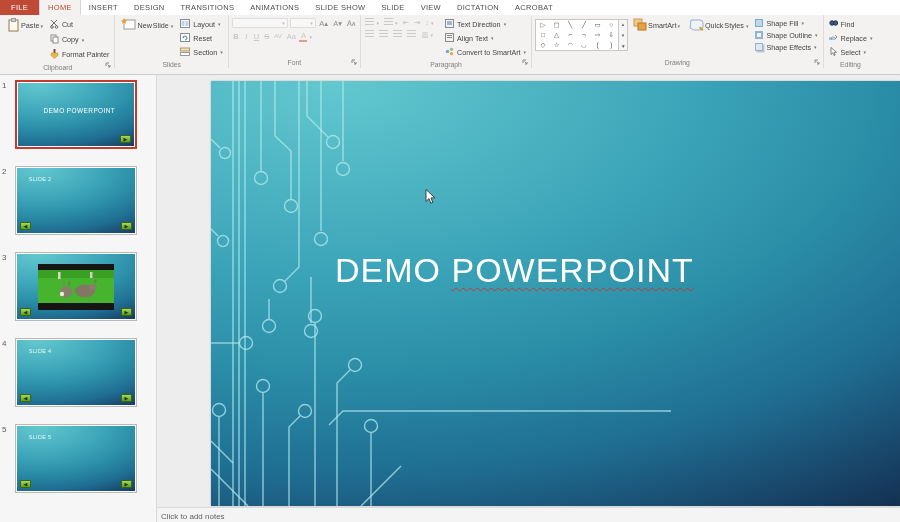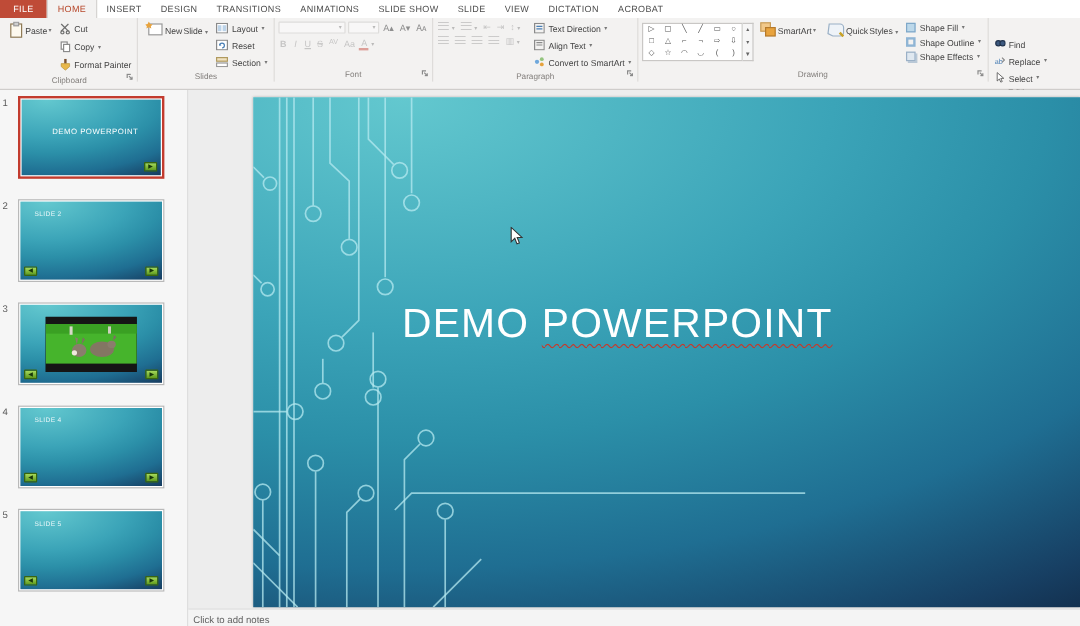--- a/index.html
+++ b/index.html
@@ -383,21 +383,21 @@
         <span class="launcher">
           <svg width="6" height="6">
               <polyline points="4,1 1,1 1,4" fill="none" stroke="#8a8a8a"></polyline>
               <line x1="2.5" y1="2.5" x2="5" y2="5" stroke="#8a8a8a"></line>
               <polyline points="5,3 5,5 3,5" fill="none" stroke="#8a8a8a"></polyline>
             </svg>
         </span>
       </div>
     </div>
 
-    <div class="group" style="border-right:none;margin-top:13px;">
+    <div class="group" style="border-right:none;">
       <div class="gcontent">
         <div class="stack">
           <div class="smbtn">
             <span class="ic">
               <svg width="9" height="9">
                   <circle cx="3" cy="4" r="2.2" fill="#3d5a80" stroke="#22344e"></circle>
                   <circle cx="6.5" cy="4" r="2.2" fill="#3d5a80" stroke="#22344e"></circle>
                 </svg>
             </span>
             <span>Find</span>

